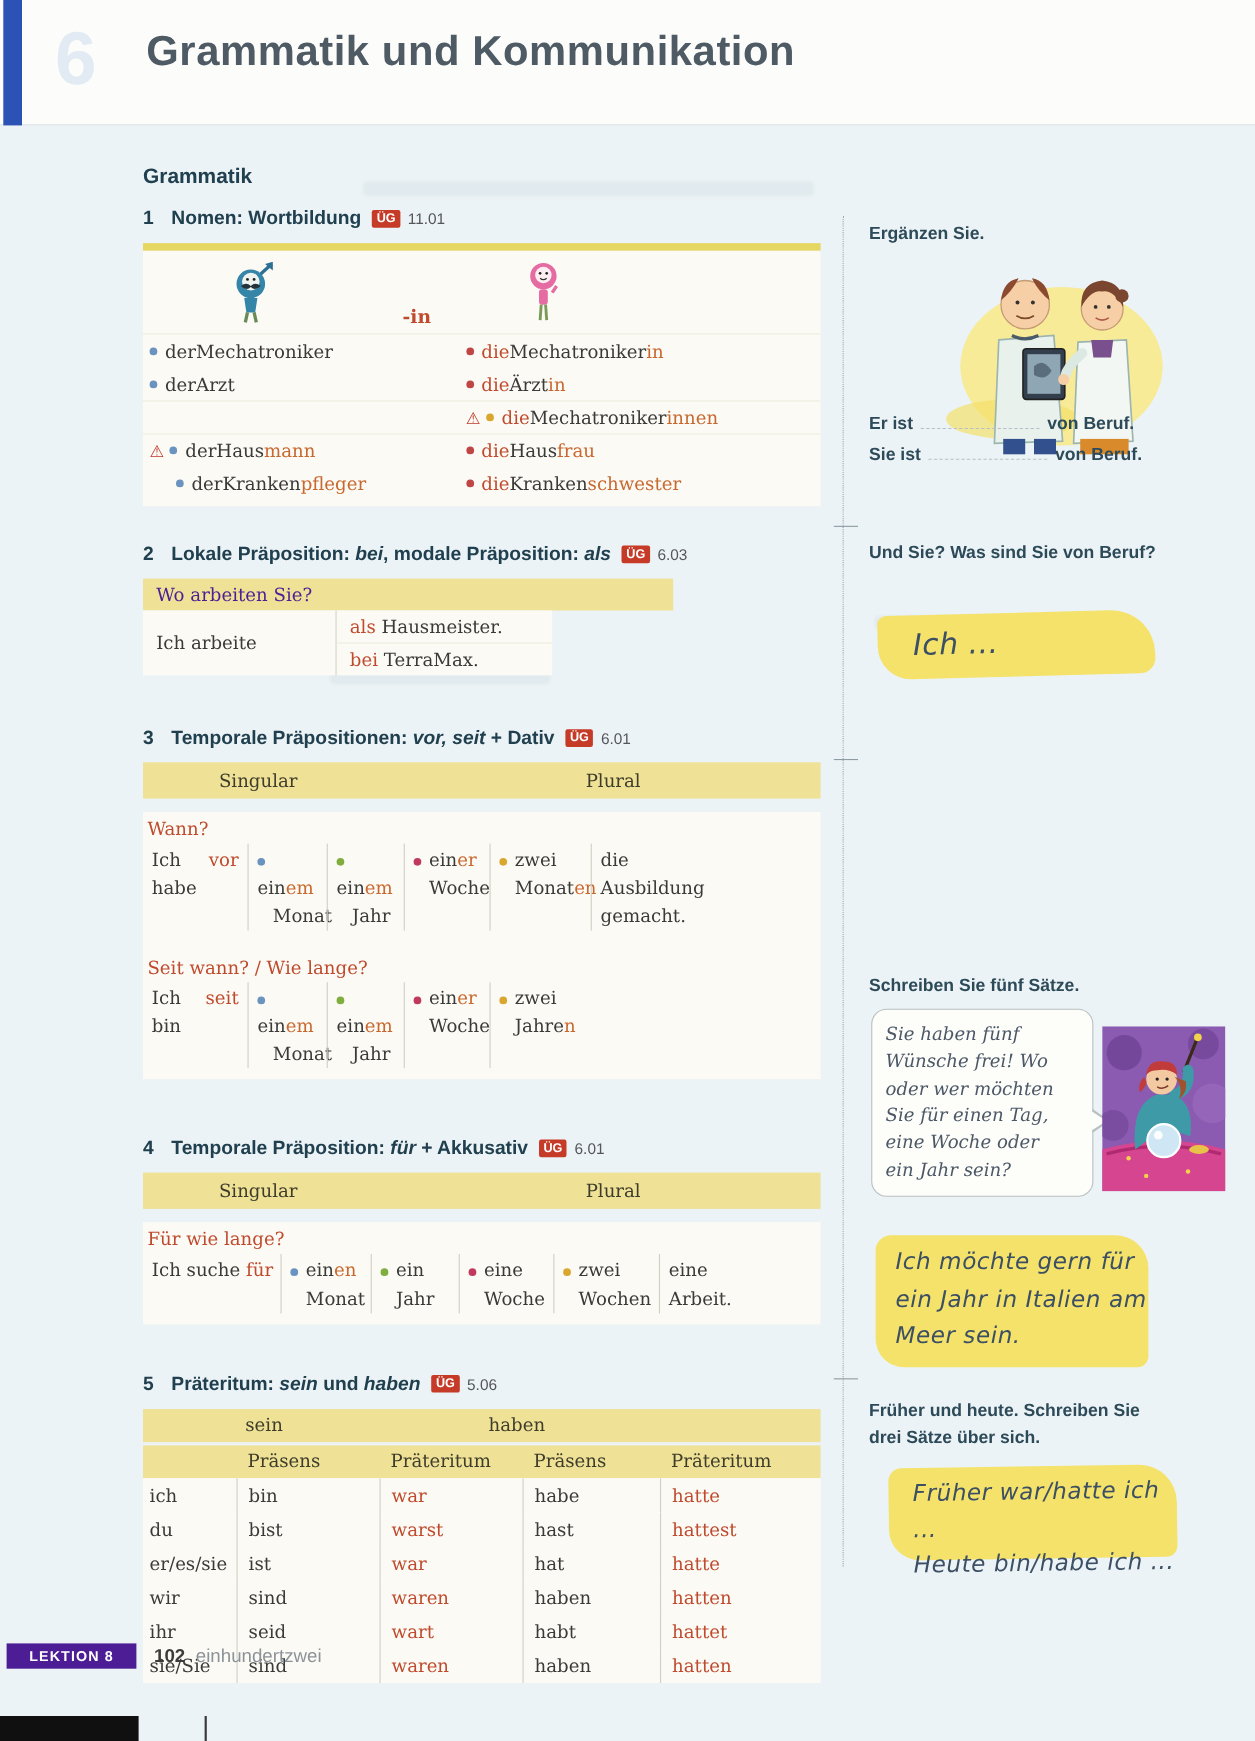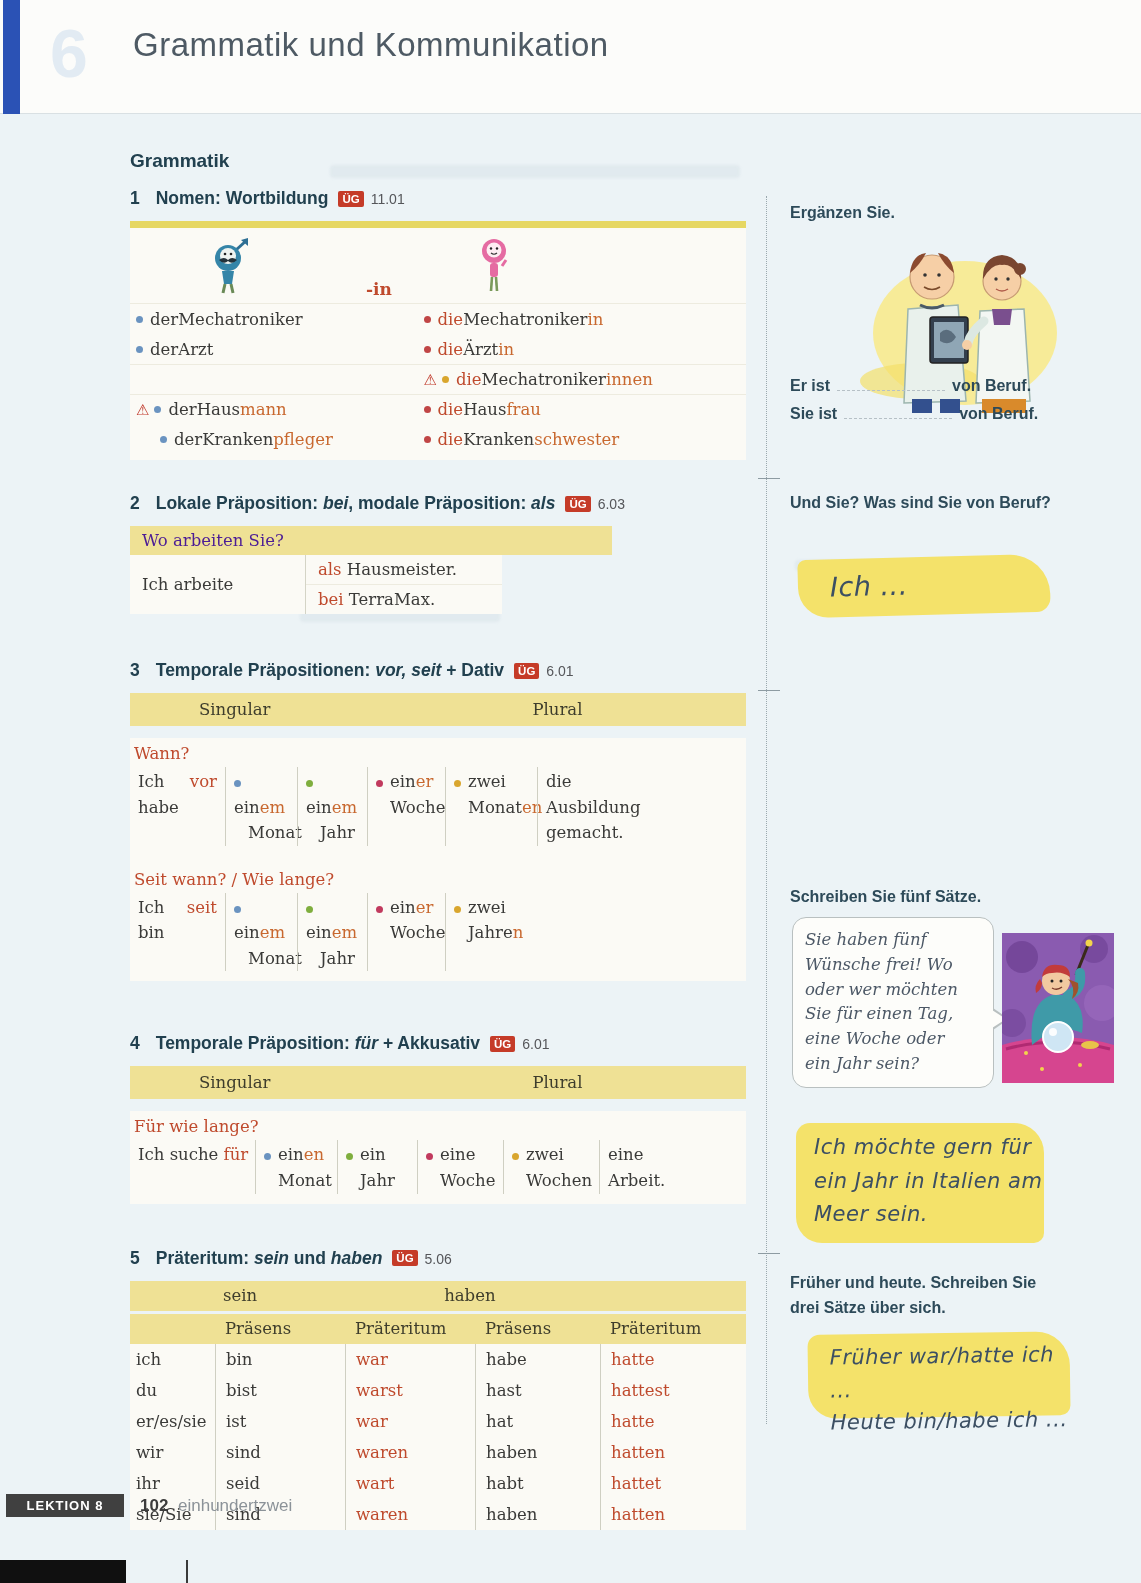--- a/index.html
+++ b/index.html
@@ -8,21 +8,21 @@
     position:relative; overflow:hidden;
     background:#ecf3f6;
     font-family:"Liberation Sans", sans-serif;
     color:#3a3a38;
   }
   
   .page-header { position:absolute; top:0; left:0; width:1141px; height:114px;
     background:#fcfcfa; border-bottom:1px solid #d9e0e3; }
   .blue-bar { position:absolute; top:0; left:3px; width:17px; height:114px; background:#2b52b5; }
   .ghost-number { position:absolute; top:14px; left:50px; font-size:68px; font-weight:bold; color:#e2ebf3; }
-  .page-title { position:absolute; top:26px; left:133px; font-size:33px; font-weight:normal;
+  .page-title { position:absolute; top:26px; left:133px; font-size:38px; font-weight:bold;
     color:#4e5a64; letter-spacing:0.5px; }
 
   
   .left-col { position:absolute; top:150px; left:130px; width:616px; }
   .right-col { position:absolute; top:195px; left:790px; width:310px; }
   .col-divider { position:absolute; top:196px; left:766px; height:1228px; width:0;
     border-left:1px dotted #9aa8ae; }
   .tick { position:absolute; left:758px; width:22px; height:0; border-top:1px solid #8d9ba2; }
 
   
@@ -116,21 +116,21 @@
   .bubble { position:relative; width:202px; background:#fdfdfa; border:1.5px solid #b9c0c0;
     border-radius:14px; padding:10px 12px;
     font-family:"DejaVu Serif", serif; font-style:italic; font-size:16.5px; color:#4c5866; line-height:1.5; }
   .bubble:after { content:""; position:absolute; right:-13px; top:92px; width:0; height:0;
     border-top:9px solid transparent; border-bottom:9px solid transparent; border-left:14px solid #fdfdfa; }
   .bubble:before { content:""; position:absolute; right:-16px; top:90px; width:0; height:0;
     border-top:11px solid transparent; border-bottom:11px solid transparent; border-left:16px solid #b9c0c0; }
 
   
   .lektion-badge { position:absolute; left:6px; top:1494px; width:118px; height:23px;
-    background:#404040; color:#fff; font-size:13px; font-weight:bold; letter-spacing:1px;
+    background:#4c1d95; color:#fff; font-size:13px; font-weight:bold; letter-spacing:1px;
     display:flex; align-items:center; justify-content:center; }
   .page-num { position:absolute; left:140px; top:1496px; font-size:17px; font-weight:bold; color:#3c3c3c; }
   .page-word { position:absolute; left:178px; top:1496px; font-size:17px; color:#8b9298; }
   .next-page-bar { position:absolute; left:0; top:1560px; width:126px; height:23px; background:#101010; }
   .next-page-line { position:absolute; left:186px; top:1560px; width:2px; height:23px; background:#3a3a3a; }
 
   
   .smudge { position:absolute; background:rgba(125,155,175,0.10); filter:blur(1.5px); border-radius:4px; }
 </style>
 </head>

